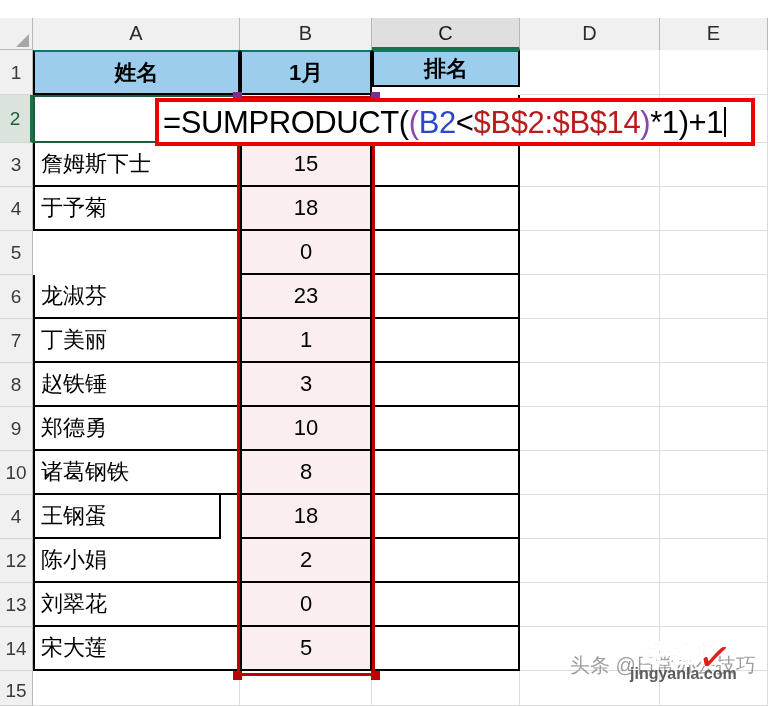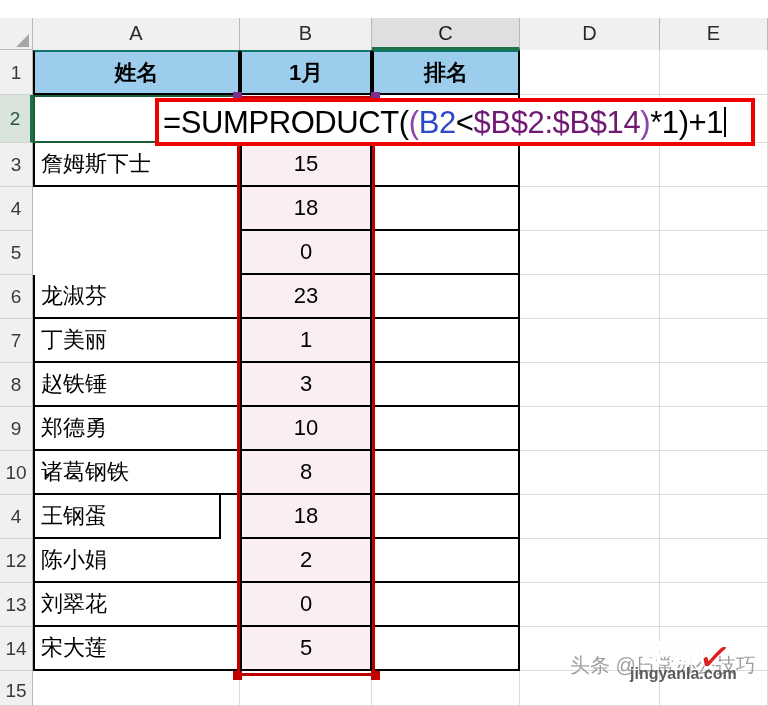--- a/index.html
+++ b/index.html
@@ -148,21 +148,21 @@
     white-space: nowrap;
   }
   .formula-overlay span {
     font-size: 31px;
     font-family: "Liberation Sans", sans-serif;
     letter-spacing: -0.4px;
     line-height: 1;
   }
   .f-black  { color: #000000; }
   .f-blue   { color: #2b48c8; }
-  .f-red    { color: #701a75; }
+  .f-red    { color: #b91c1c; }
   .f-purple { color: #8e44ad; }
   .caret {
     display: inline-block;
     width: 2px;
     height: 30px;
     background: #000000;
     margin-left: 1px;
   }
 
   
@@ -280,21 +280,21 @@
   <div class="cell" style="left:372px;top:671px;width:148px;height:35px;"></div>
   <div class="cell" style="left:520px;top:671px;width:140px;height:35px;"></div>
   <div class="cell" style="left:660px;top:671px;width:108px;height:35px;"></div>
 
   <div class="cell tbl firstrow hdr-fill" style="left:33px;top:50px;width:207px;height:45px;">
     <div class="txt center bold">姓名</div>
   </div>
   <div class="cell tbl firstrow hdr-fill" style="left:240px;top:50px;width:132px;height:45px;">
     <div class="txt center bold">1月</div>
   </div>
-  <div class="cell tbl firstrow hdr-fill" style="left:372px;top:50px;width:148px;height:45px;">
+  <div class="cell tbl firstrow hdr-fill" style="left:372px;top:50px;width:148px;height:37px;">
     <div class="txt center bold">排名</div>
   </div>
 
   <div class="cell tbl" style="left:33px;top:95px;width:207px;height:48px;">
     <div class="txt"></div>
   </div>
   <div class="cell tbl pink-fill" style="left:240px;top:95px;width:132px;height:48px;">
     <div class="txt center"></div>
   </div>
   <div class="cell tbl" style="left:372px;top:95px;width:148px;height:48px;">
@@ -304,20 +304,23 @@
   <div class="cell tbl" style="left:33px;top:143px;width:207px;height:44px;">
       <div class="txt">詹姆斯下士</div>
     </div>
   <div class="cell tbl pink-fill" style="left:240px;top:143px;width:132px;height:44px;">
       <div class="txt center">15</div>
     </div>
   <div class="cell tbl" style="left:372px;top:143px;width:148px;height:44px;">
       <div class="txt center"></div>
     </div>
 
+  <div class="cell tbl" style="left:33px;top:187px;width:207px;height:44px;">
+      <div class="txt">于予菊</div>
+    </div>
   <div class="cell tbl pink-fill" style="left:240px;top:187px;width:132px;height:44px;">
       <div class="txt center">18</div>
     </div>
   <div class="cell tbl" style="left:372px;top:187px;width:148px;height:44px;">
       <div class="txt center"></div>
     </div>
 
   <div class="cell tbl pink-fill" style="left:240px;top:231px;width:132px;height:44px;">
       <div class="txt center">0</div>
     </div>

